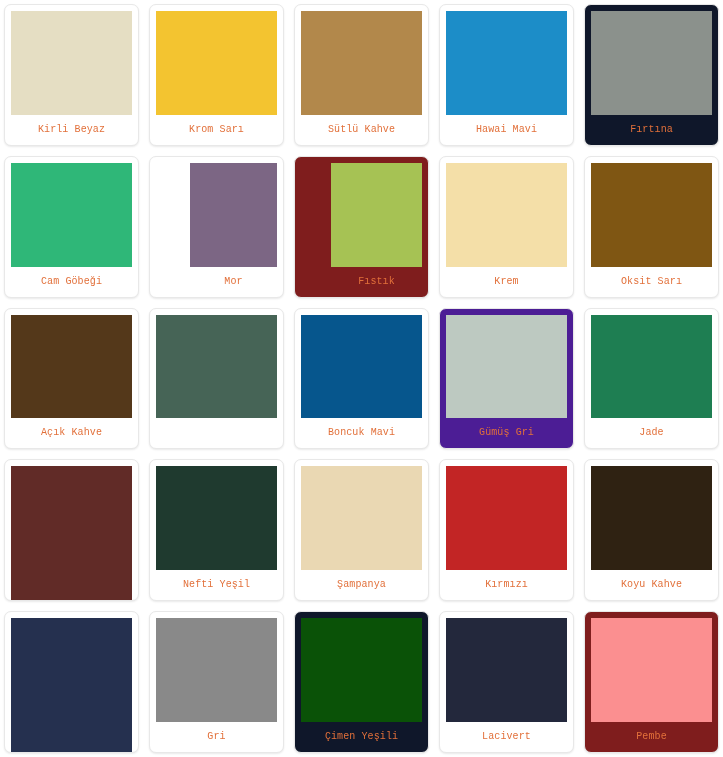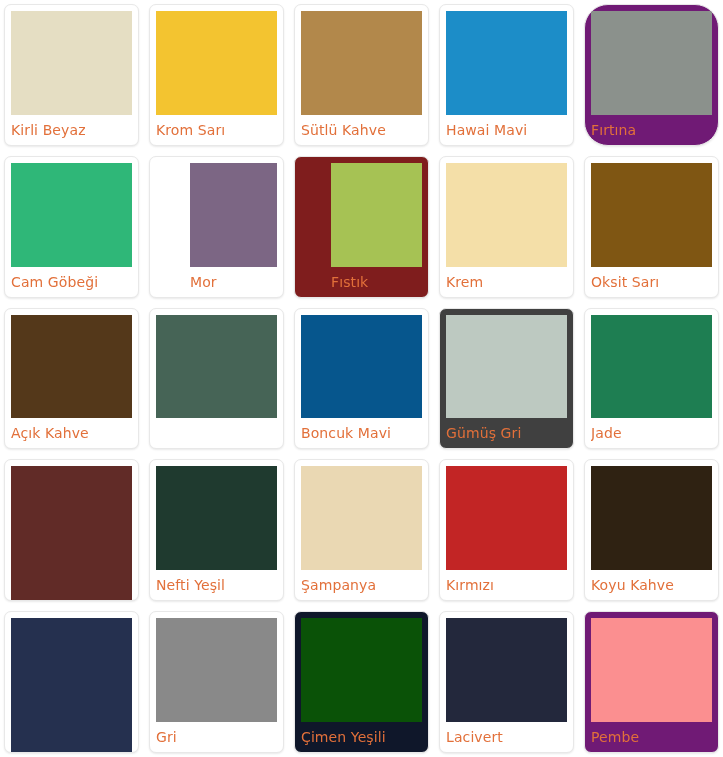--- a/index.html
+++ b/index.html
@@ -41,25 +41,27 @@
   .swatch-color {
     flex: 1 1 auto;
     width: 100%;
     min-height: 0;
   }
 
   .swatch-label {
     flex: 0 0 30px;
     height: 30px;
     line-height: 30px;
+    text-align: center;
     color: #e2703a;
-    font-size: 14px;
+    font-size: 10px;
     letter-spacing: 0.1px;
     white-space: nowrap;
     overflow: hidden;
+    font-family: Liberation Mono, monospace;
   }
 </style>
 </head>
 <body>
 
 <div id="swatch-grid" style="background: rgb(255, 255, 255);">
     <div class="swatch-card" style="background: rgb(255, 255, 255); border-color: rgb(232, 232, 232);">
       <div class="swatch-color" title="Kirli Beyaz" style="background: rgb(229, 222, 195);"></div>
       <div class="swatch-label" style="color: rgb(226, 112, 58);">Kirli Beyaz</div>
     </div>
@@ -68,21 +70,21 @@
       <div class="swatch-label" style="color: rgb(226, 112, 58);">Krom Sarı</div>
     </div>
     <div class="swatch-card" style="background: rgb(255, 255, 255); border-color: rgb(232, 232, 232);">
       <div class="swatch-color" title="Sütlü Kahve" style="background: rgb(178, 136, 75);"></div>
       <div class="swatch-label" style="color: rgb(226, 112, 58);">Sütlü Kahve</div>
     </div>
     <div class="swatch-card" style="background: rgb(255, 255, 255); border-color: rgb(232, 232, 232);">
       <div class="swatch-color" title="Hawai Mavi" style="background: rgb(28, 141, 200);"></div>
       <div class="swatch-label" style="color: rgb(226, 112, 58);">Hawai Mavi</div>
     </div>
-    <div class="swatch-card" style="background: #701a75; border-color: rgb(232, 232, 232); border-radius: 24px;">
+    <div class="swatch-card" style="background: #0f172a; border-color: rgb(232, 232, 232);">
       <div class="swatch-color" title="Fırtına" style="background: rgb(139, 145, 140);"></div>
       <div class="swatch-label" style="color: rgb(226, 112, 58);">Fırtına</div>
     </div>
     <div class="swatch-card" style="background: rgb(255, 255, 255); border-color: rgb(232, 232, 232);">
       <div class="swatch-color" title="Cam Göbeği" style="background: rgb(47, 183, 120);"></div>
       <div class="swatch-label" style="color: rgb(226, 112, 58);">Cam Göbeği</div>
     </div>
     <div class="swatch-card" style="background: rgb(255, 255, 255); border-color: rgb(232, 232, 232); padding-left: 40px;">
       <div class="swatch-color" title="Mor" style="background: rgb(124, 102, 132);"></div>
       <div class="swatch-label" style="color: rgb(226, 112, 58);">Mor</div>
@@ -104,21 +106,21 @@
       <div class="swatch-label" style="color: rgb(226, 112, 58);">Açık Kahve</div>
     </div>
     <div class="swatch-card" style="background: rgb(255, 255, 255); border-color: rgb(232, 232, 232);">
       <div class="swatch-color" title="" style="background: rgb(70, 100, 86);"></div>
       <div class="swatch-label" style="color: rgb(226, 112, 58);"></div>
     </div>
     <div class="swatch-card" style="background: rgb(255, 255, 255); border-color: rgb(232, 232, 232);">
       <div class="swatch-color" title="Boncuk Mavi" style="background: rgb(6, 86, 141);"></div>
       <div class="swatch-label" style="color: rgb(226, 112, 58);">Boncuk Mavi</div>
     </div>
-    <div class="swatch-card" style="background: #404040; border-color: rgb(232, 232, 232);">
+    <div class="swatch-card" style="background: #4c1d95; border-color: rgb(232, 232, 232);">
       <div class="swatch-color" title="Gümüş Gri" style="background: rgb(189, 201, 193);"></div>
       <div class="swatch-label" style="color: rgb(226, 112, 58);">Gümüş Gri</div>
     </div>
     <div class="swatch-card" style="background: rgb(255, 255, 255); border-color: rgb(232, 232, 232);">
       <div class="swatch-color" title="Jade" style="background: rgb(30, 126, 82);"></div>
       <div class="swatch-label" style="color: rgb(226, 112, 58);">Jade</div>
     </div>
     <div class="swatch-card" style="background: rgb(255, 255, 255); border-color: rgb(232, 232, 232);">
       <div class="swatch-color" title="Vişne" style="background: rgb(97, 43, 39);"></div>
     </div>
@@ -146,17 +148,17 @@
       <div class="swatch-label" style="color: rgb(226, 112, 58);">Gri</div>
     </div>
     <div class="swatch-card" style="background: #0f172a; border-color: rgb(232, 232, 232);">
       <div class="swatch-color" title="Çimen Yeşili" style="background: rgb(10, 82, 7);"></div>
       <div class="swatch-label" style="color: rgb(226, 112, 58);">Çimen Yeşili</div>
     </div>
     <div class="swatch-card" style="background: rgb(255, 255, 255); border-color: rgb(232, 232, 232);">
       <div class="swatch-color" title="Lacivert" style="background: rgb(35, 40, 60);"></div>
       <div class="swatch-label" style="color: rgb(226, 112, 58);">Lacivert</div>
     </div>
-    <div class="swatch-card" style="background: #701a75; border-color: rgb(232, 232, 232);">
+    <div class="swatch-card" style="background: #7f1d1d; border-color: rgb(232, 232, 232);">
       <div class="swatch-color" title="Pembe" style="background: rgb(251, 143, 144);"></div>
       <div class="swatch-label" style="color: rgb(226, 112, 58);">Pembe</div>
     </div>
   </div>
 
 </body></html>

